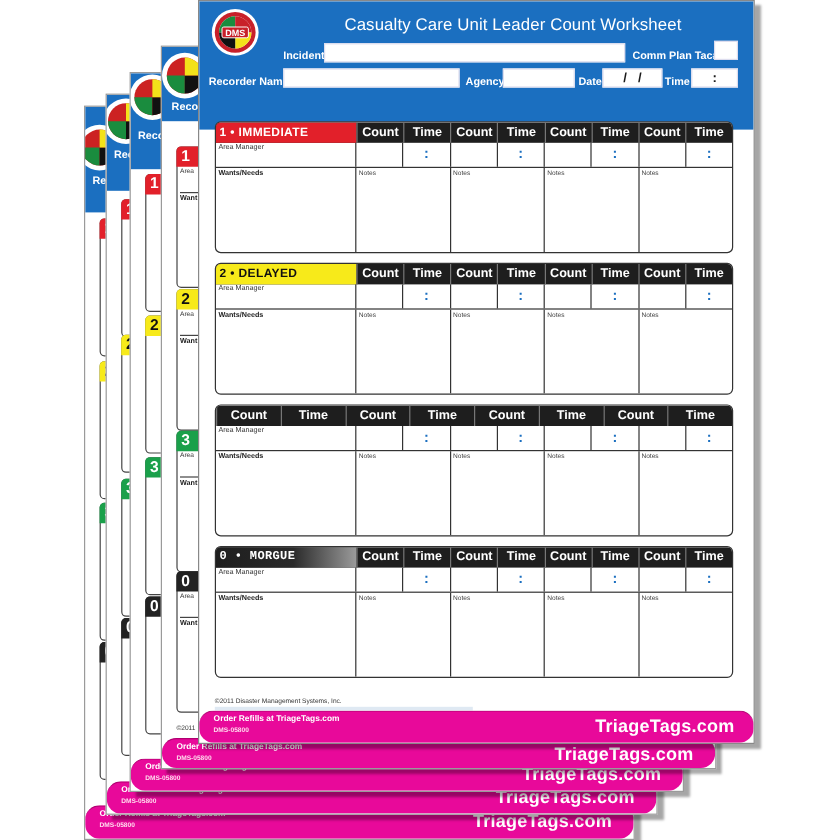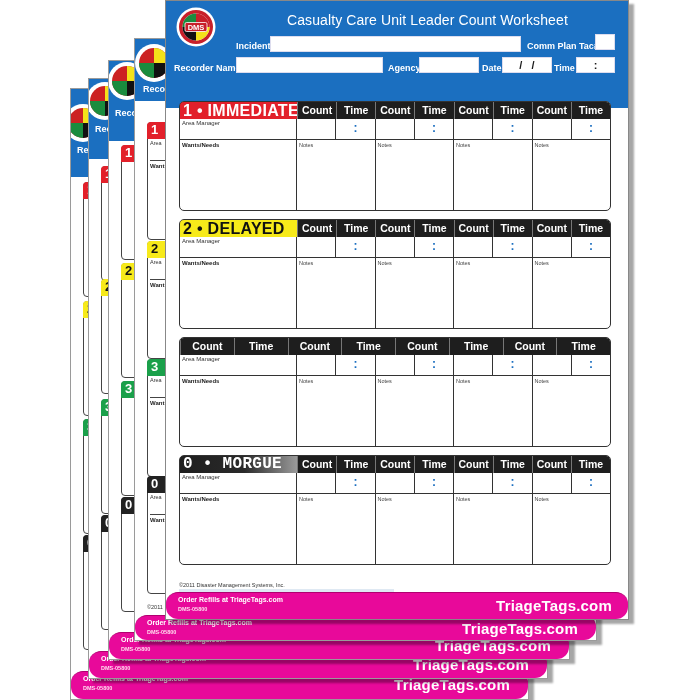--- a/index.html
+++ b/index.html
@@ -43,21 +43,21 @@
   #front .hdr { height: 107px; }
   #front .title {
     position: absolute; left: 88px; top: 11px; color: #fff; font-weight: normal; font-size: 14px; letter-spacing: 0.1px; margin-left: 33px;
   }
   .hlabel { position: absolute; color: #fff; font-size: 9px; font-weight: bold; }
   .hinput { position: absolute; background: #fff; height: 16px; border: 1px solid #dde; color: #1a1a1a; font-size: 11px; font-weight: bold; text-align: center; line-height: 14px; }
 
   .sec { position: absolute; left: 13px; width: 432px; border: 1.5px solid #333; border-radius: 5px; background: #fff; overflow: hidden; }
   .sec .row1 { position: absolute; left: 0; top: 0; right: 0; height: 17px; display: flex; background: #1e1e1e; }
   .sec .cat {
-    width: 117px; height: 17px; color: #fff; font-weight: bold; font-size: 16px; line-height: 17px;
+    width: 117px; height: 17px; color: #fff; font-weight: bold; font-size: 10px; line-height: 17px;
     padding-left: 3px; white-space: nowrap; letter-spacing: 0.3px;
   }
   .sec .colh {
     flex: 1; color: #fff; font-weight: bold; font-size: 10.5px; text-align: center; line-height: 17px;
     border-left: 1px solid #777;
   }
   .sec .row2 { position: absolute; left: 0; top: 17px; right: 0; height: 21px; display: flex; border-bottom: 1px solid #333; }
   .sec .row2 .am { width: 117px; font-size: 6px; color: #333; padding: 1px 2px; border-right: 1px solid #333; }
   .sec .row2 .cell { flex: 1; border-right: 1px solid #333; position: relative; }
   .sec .row2 .cell:last-child { border-right: none; }

